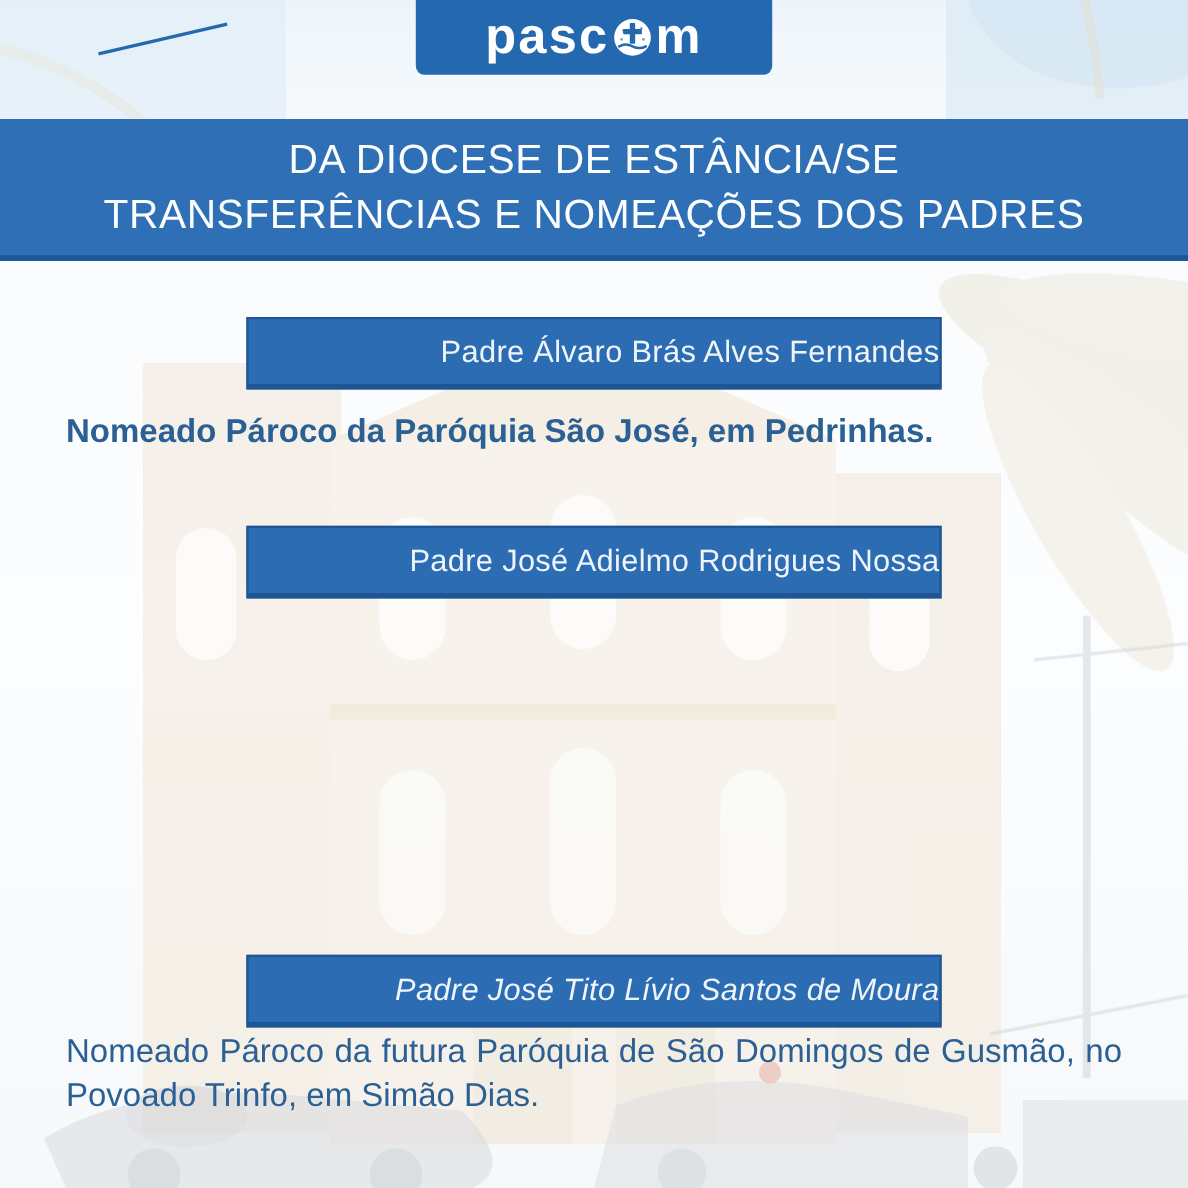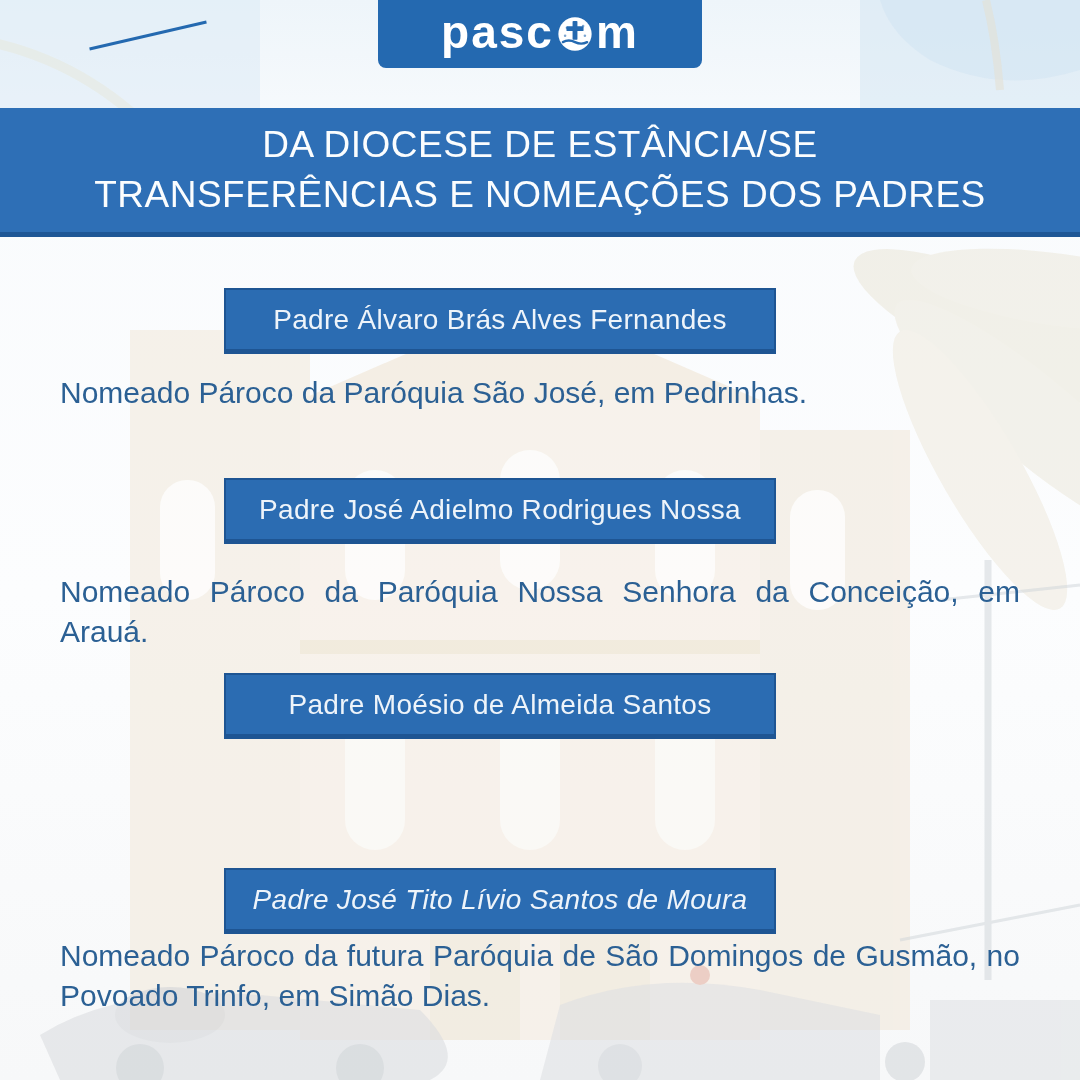--- a/index.html
+++ b/index.html
@@ -74,27 +74,27 @@
     font-weight: 400;
     letter-spacing: 0.5px;
     white-space: nowrap;
     line-height: 1.2;
   }
 
   
   .name-bar {
     position: absolute;
     left: 224px;
-    width: 552px; height: 66px;
+    width: 632px; height: 66px;
     background: #2b6cb2;
     border: 2px solid #1e5593;
     border-bottom-width: 5px;
     display: flex;
     align-items: center;
-    justify-content: center;
+    justify-content: flex-end;
   }
   .name-bar span {
     color: #eef4fa;
     font-size: 28px;
     letter-spacing: 0.3px;
     white-space: nowrap;
   }
   .bar-1 { top: 288px; }
   .bar-2 { top: 478px; }
   .bar-3 { top: 673px; }
@@ -105,21 +105,21 @@
     position: absolute;
     left: 60px;
     width: 960px;
     color: #2b6094;
     font-size: 30px;
     line-height: 40px;
     text-align: justify;
     text-align-last: left;
     hyphens: none;
   }
-  .asg-1 { top: 373px; }
+  .asg-1 { top: 373px; font-weight: bold; }
   .asg-2 { top: 572px; }
   .asg-3 { top: 765px; }
   .asg-4 { top: 936px; }
 </style>
 </head>
 <body>
 
 <div class="canvas">
 
   <svg class="bg-art" viewBox="0 0 1080 1080" xmlns="http://www.w3.org/2000/svg" aria-hidden="true">
@@ -200,24 +200,20 @@
   </div>
 
   <div class="name-bar bar-1">
     <span>Padre Álvaro Brás Alves Fernandes</span>
   </div>
   <p class="assignment asg-1">Nomeado Pároco da Paróquia São José, em Pedrinhas.</p>
 
   <div class="name-bar bar-2">
     <span>Padre José Adielmo Rodrigues Nossa</span>
   </div>
-  <p class="assignment asg-2">Nomeado Pároco da Paróquia Nossa Senhora da Conceição, em Arauá.</p>
-
-  <div class="name-bar bar-3">
-    <span>Padre Moésio de Almeida Santos</span>
-  </div>
+
 
   <div class="name-bar bar-4">
     <span>Padre José Tito Lívio Santos de Moura</span>
   </div>
   <p class="assignment asg-4">Nomeado Pároco da futura Paróquia de São Domingos de Gusmão, no Povoado Trinfo, em Simão Dias.</p>
 
 </div>
 
 </body></html>

